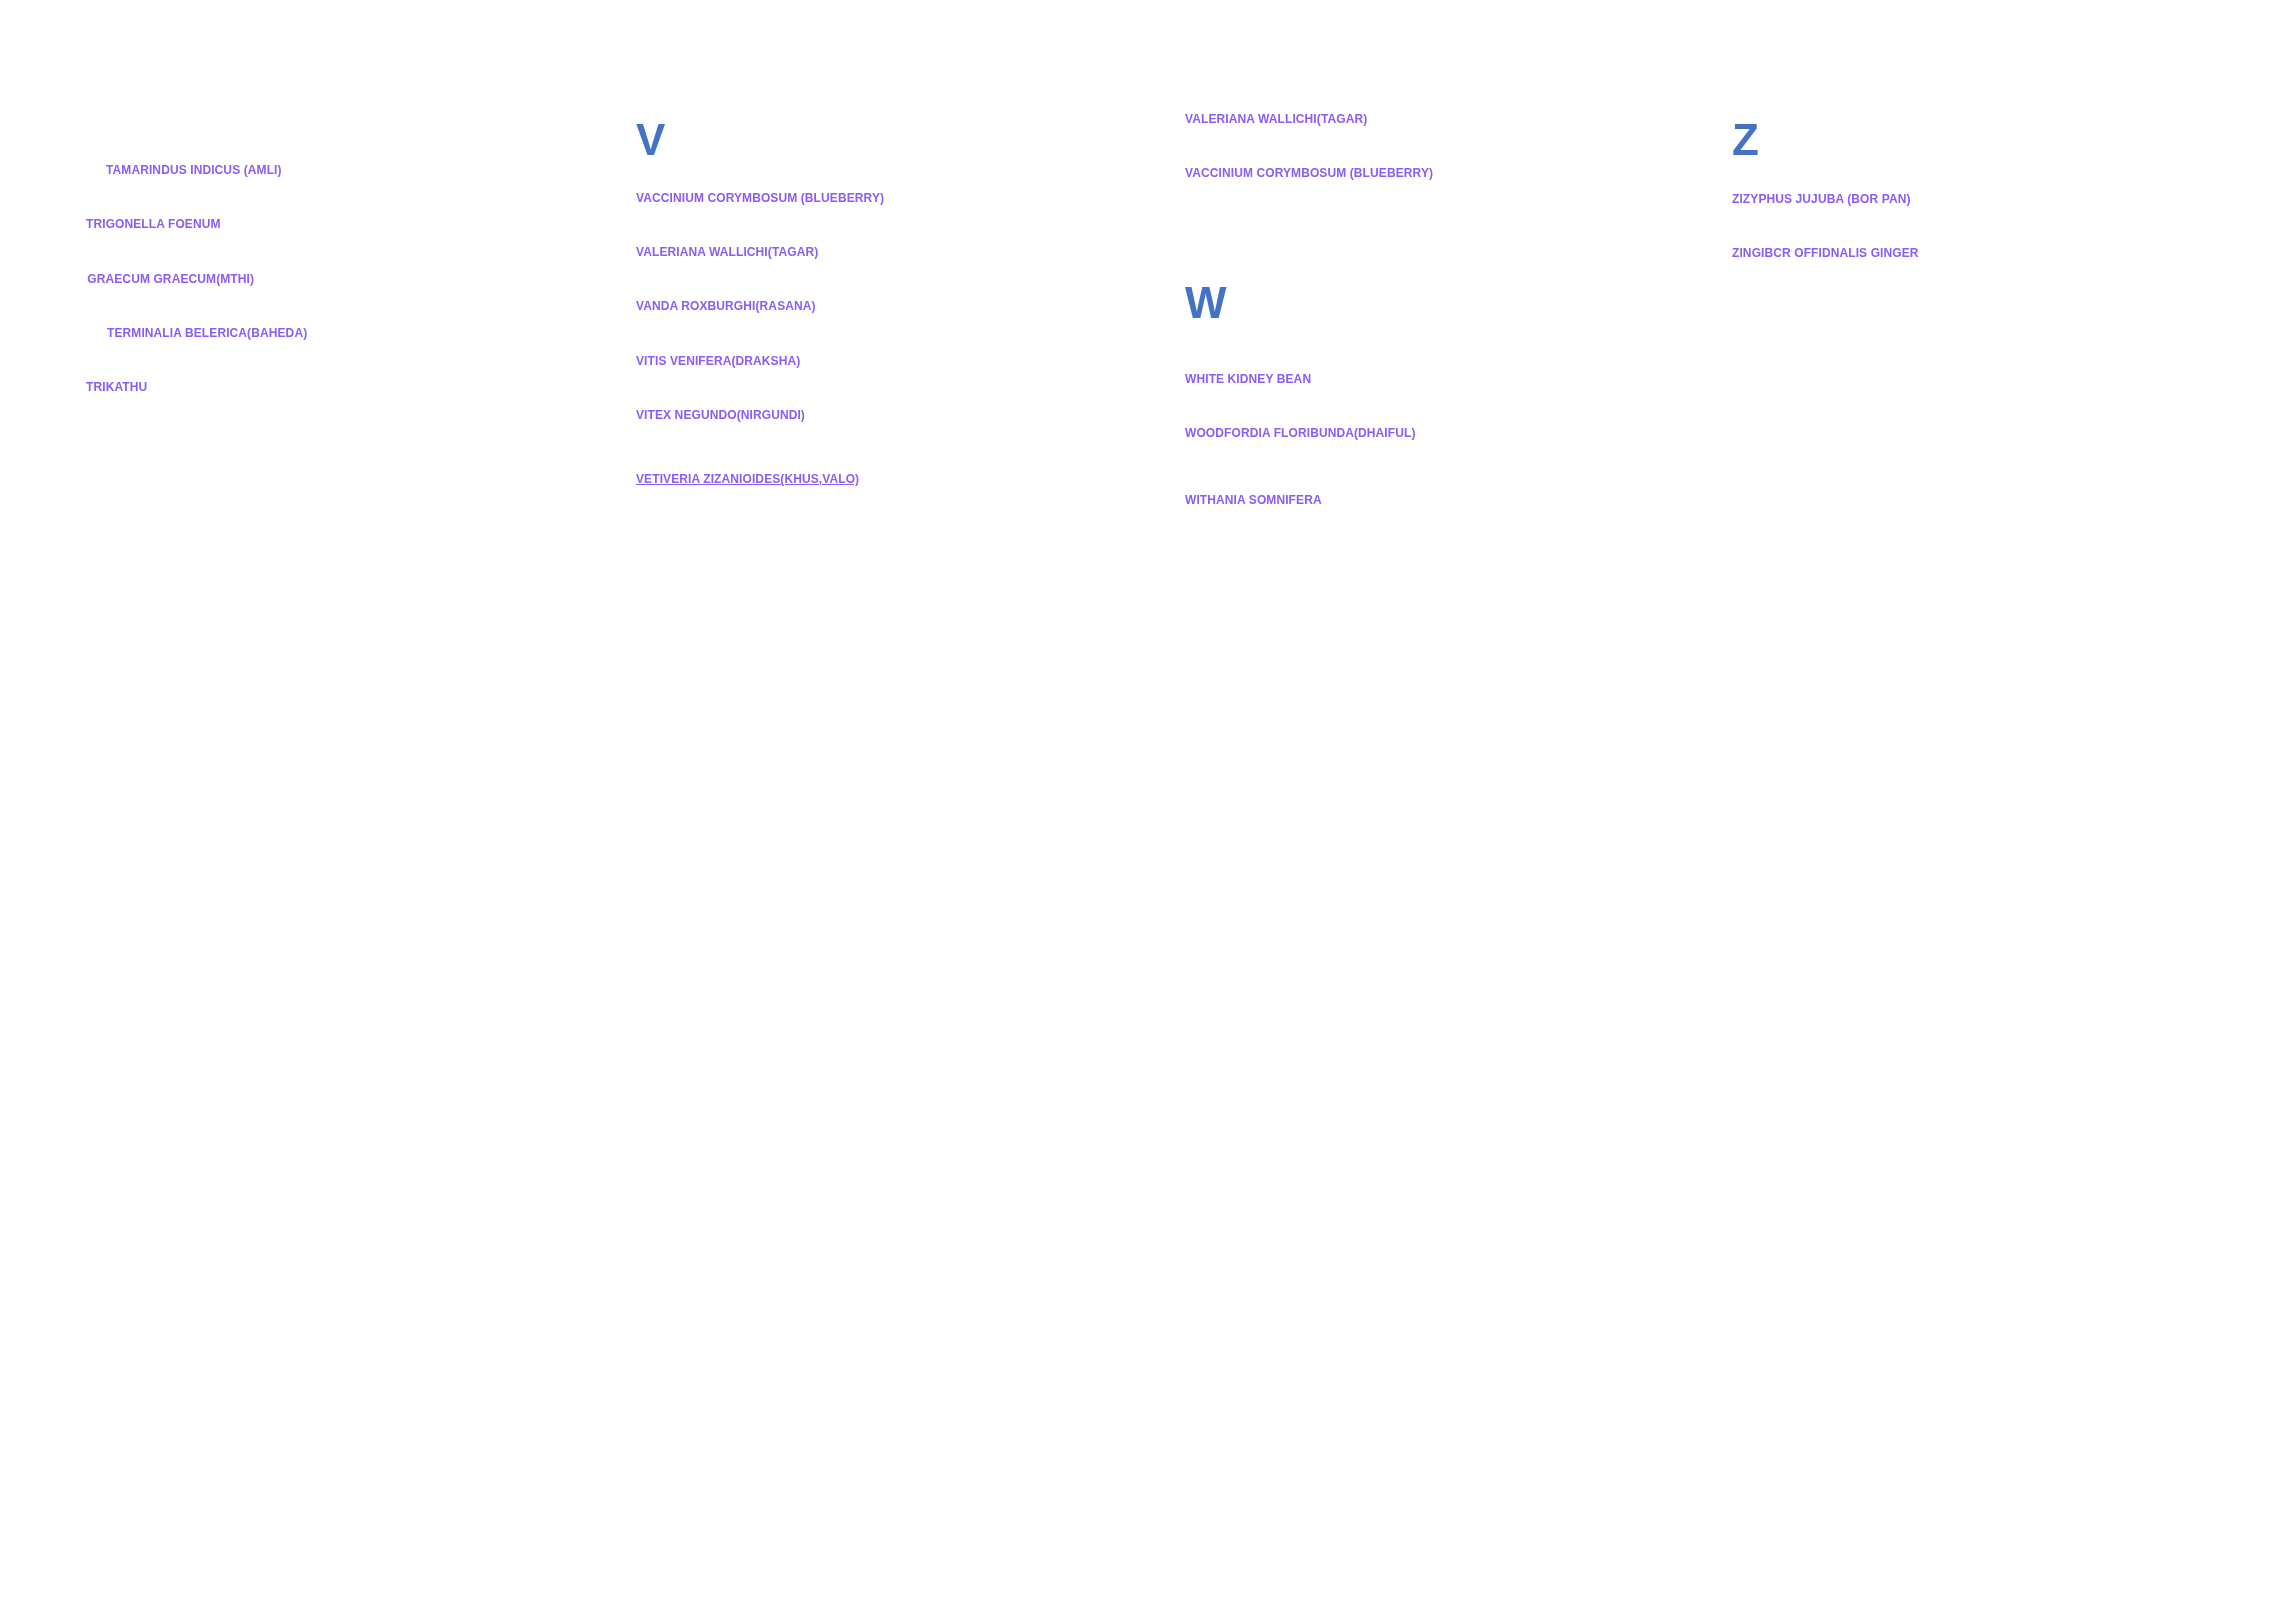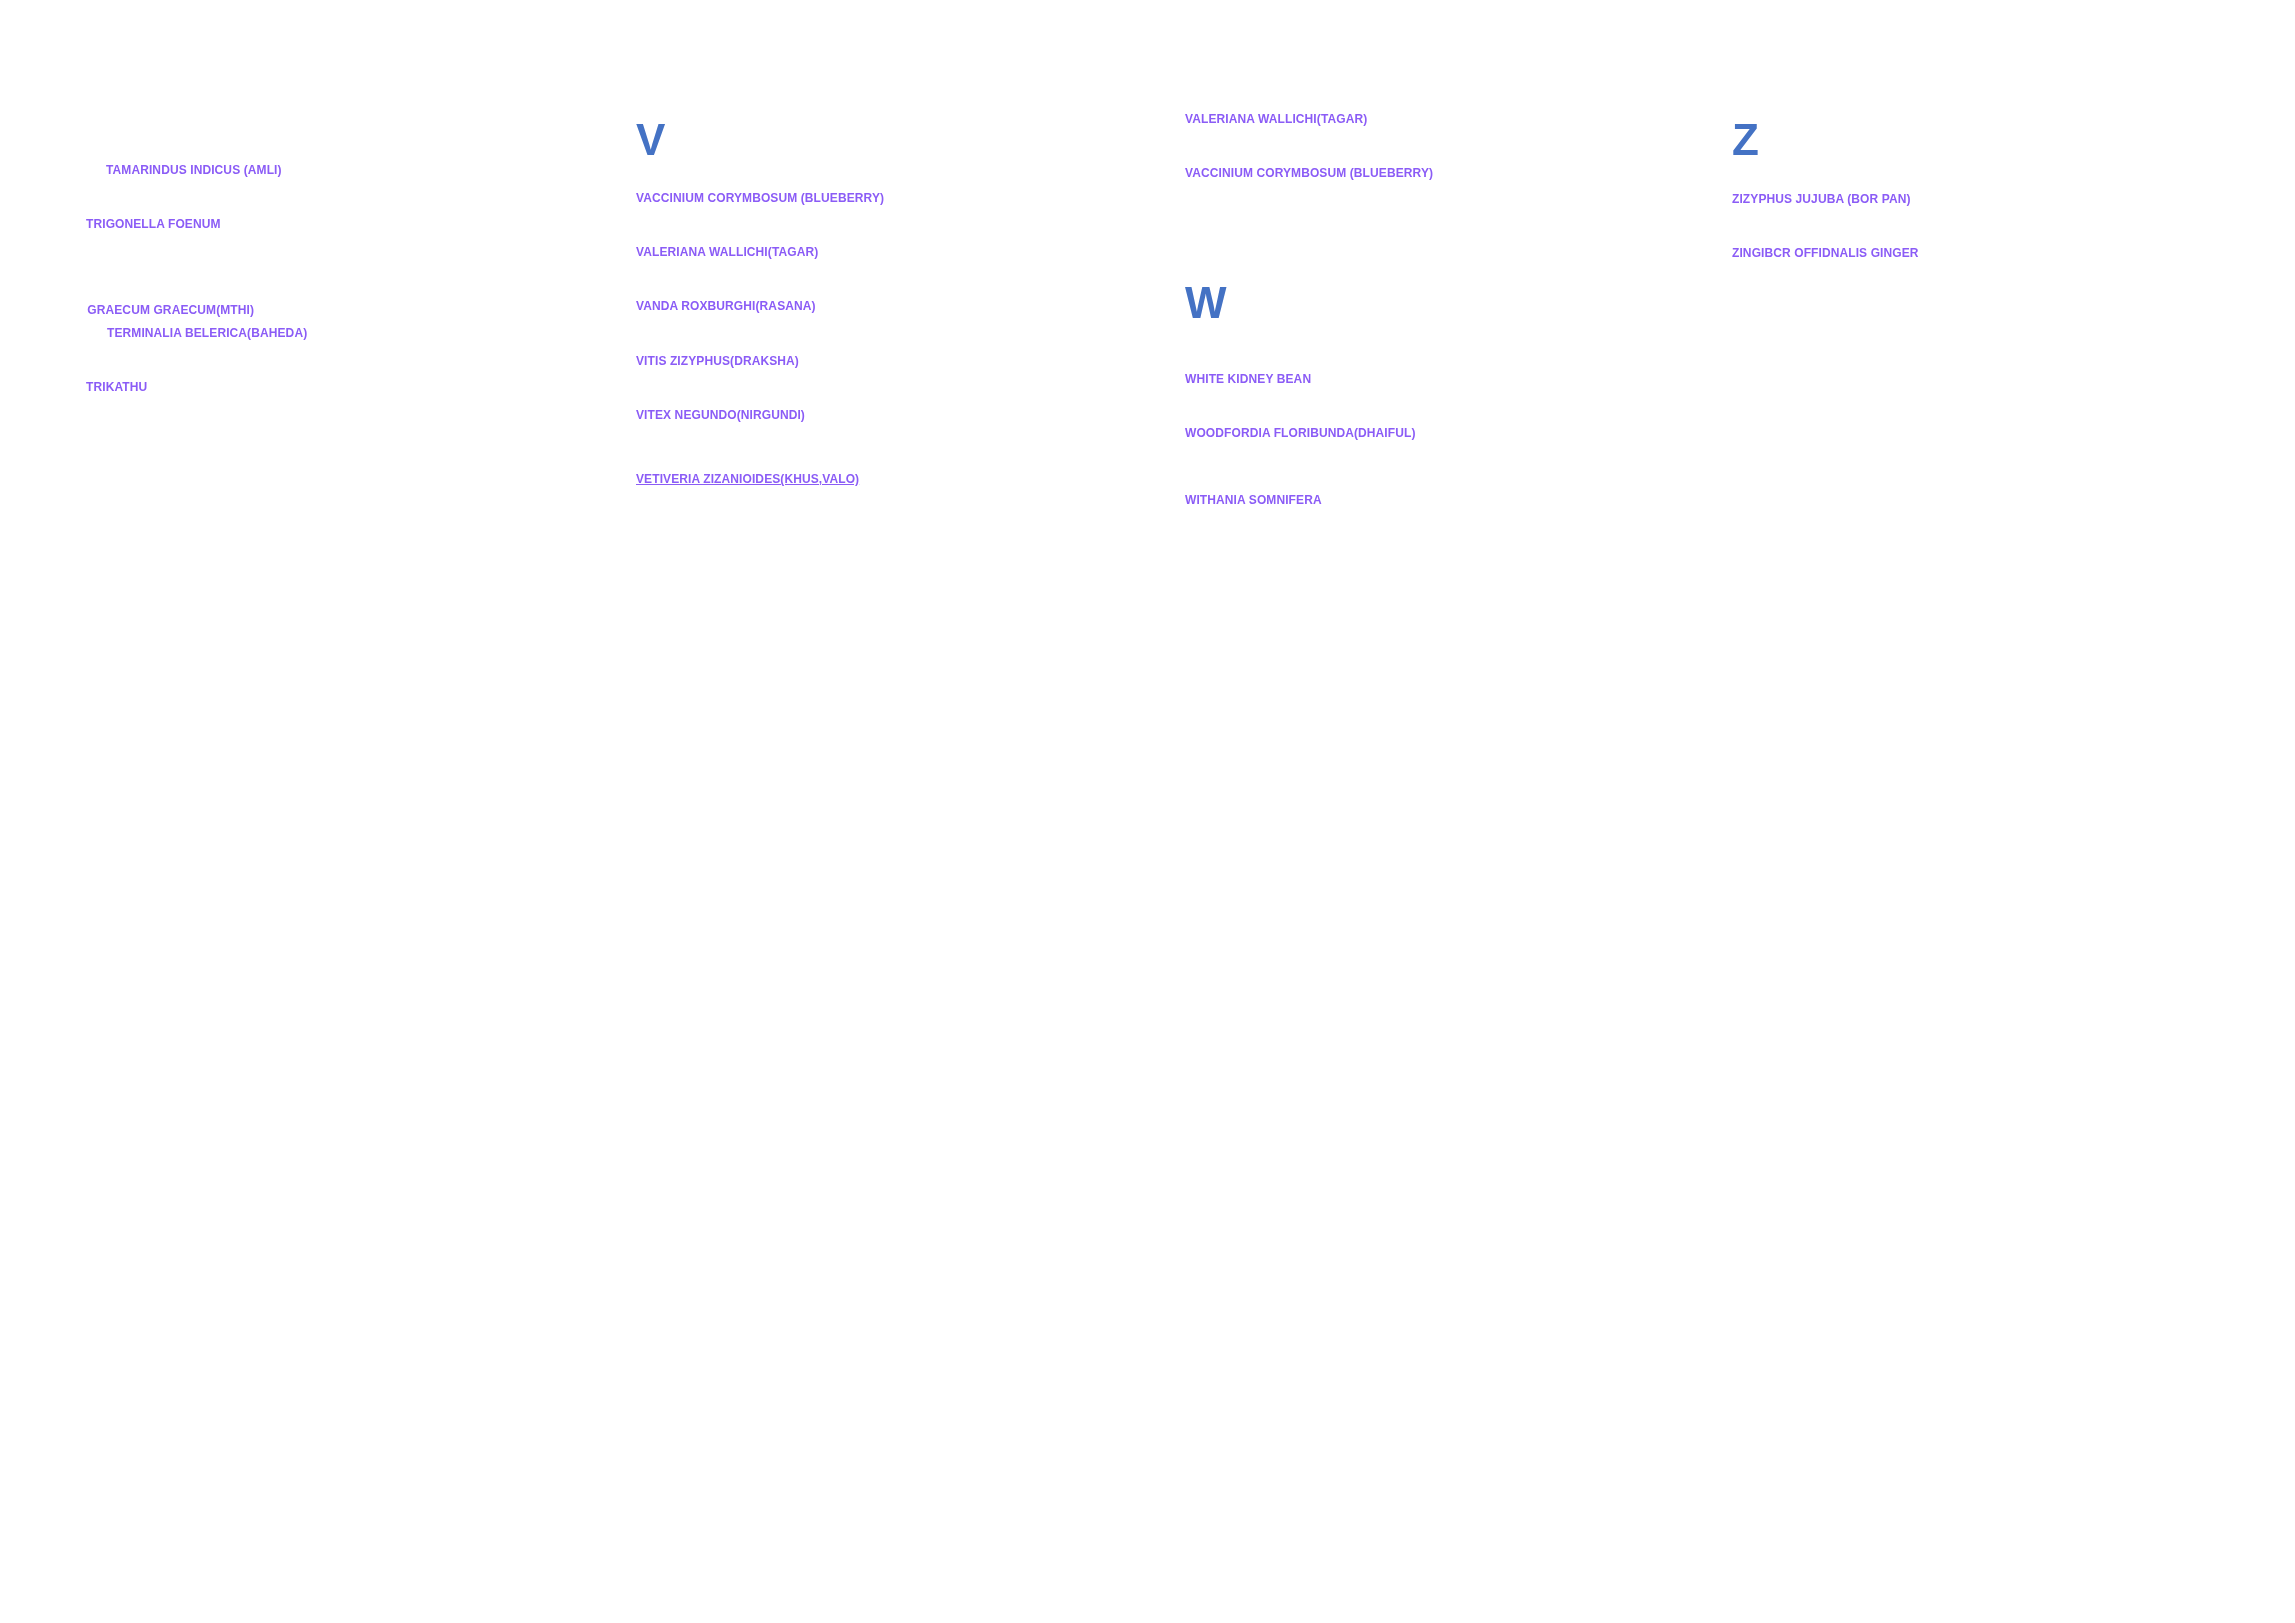--- a/index.html
+++ b/index.html
@@ -79,41 +79,41 @@
   .v1 { top: 246px; }
   .v2 { top: 300px; text-align: right; }
   .v3 { top: 355px; }
   .v4 { top: 409px; }
   .v5 { top: 473px; text-decoration: underline; }
 
   
   .z0 { top: 193px; }
   .z1 { top: 247px; }
 
-  .indent-1 { left: 1.3px; margin-top: 31px; }
+  .indent-1 { left: 1.3px; }
 </style>
 </head>
 <body>
 
 <div class="page">
 
   <div class="column col-1">
     <div class="entry s0">TAMARINDUS INDICUS (AMLI)</div>
     <div class="entry s1">TRIGONELLA FOENUM</div>
     <div class="entry s2 indent-1">GRAECUM GRAECUM(MTHI)</div>
     <div class="entry s3">TERMINALIA BELERICA(BAHEDA)</div>
     <div class="entry s4">TRIKATHU</div>
   </div>
 
   <div class="column col-2">
     <div class="letter-heading h-v">V</div>
     <div class="entry v0">VACCINIUM CORYMBOSUM (BLUEBERRY)</div>
     <div class="entry v1">VALERIANA WALLICHI(TAGAR)</div>
     <div class="entry v2">VANDA ROXBURGHI(RASANA)</div>
-    <div class="entry v3">VITIS ZIZYPHUS(DRAKSHA)</div>
+    <div class="entry v3">VITIS VENIFERA(DRAKSHA)</div>
     <div class="entry v4">VITEX NEGUNDO(NIRGUNDI)</div>
     <div class="entry v5">VETIVERIA ZIZANIOIDES(KHUS,VALO)</div>
   </div>
 
   <div class="column col-3">
     <div class="entry t0">VALERIANA WALLICHI(TAGAR)</div>
     <div class="entry t1">VACCINIUM CORYMBOSUM (BLUEBERRY)</div>
     <div class="letter-heading h-w">W</div>
     <div class="entry t2">WHITE KIDNEY BEAN</div>
     <div class="entry t3">WOODFORDIA FLORIBUNDA(DHAIFUL)</div>

